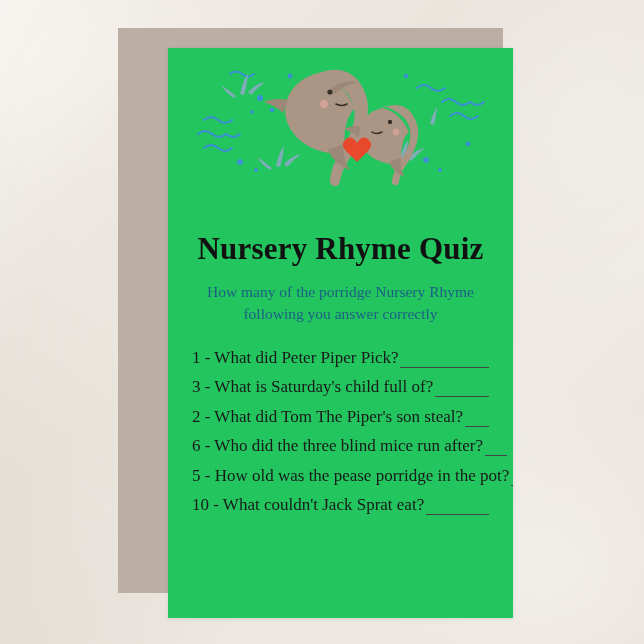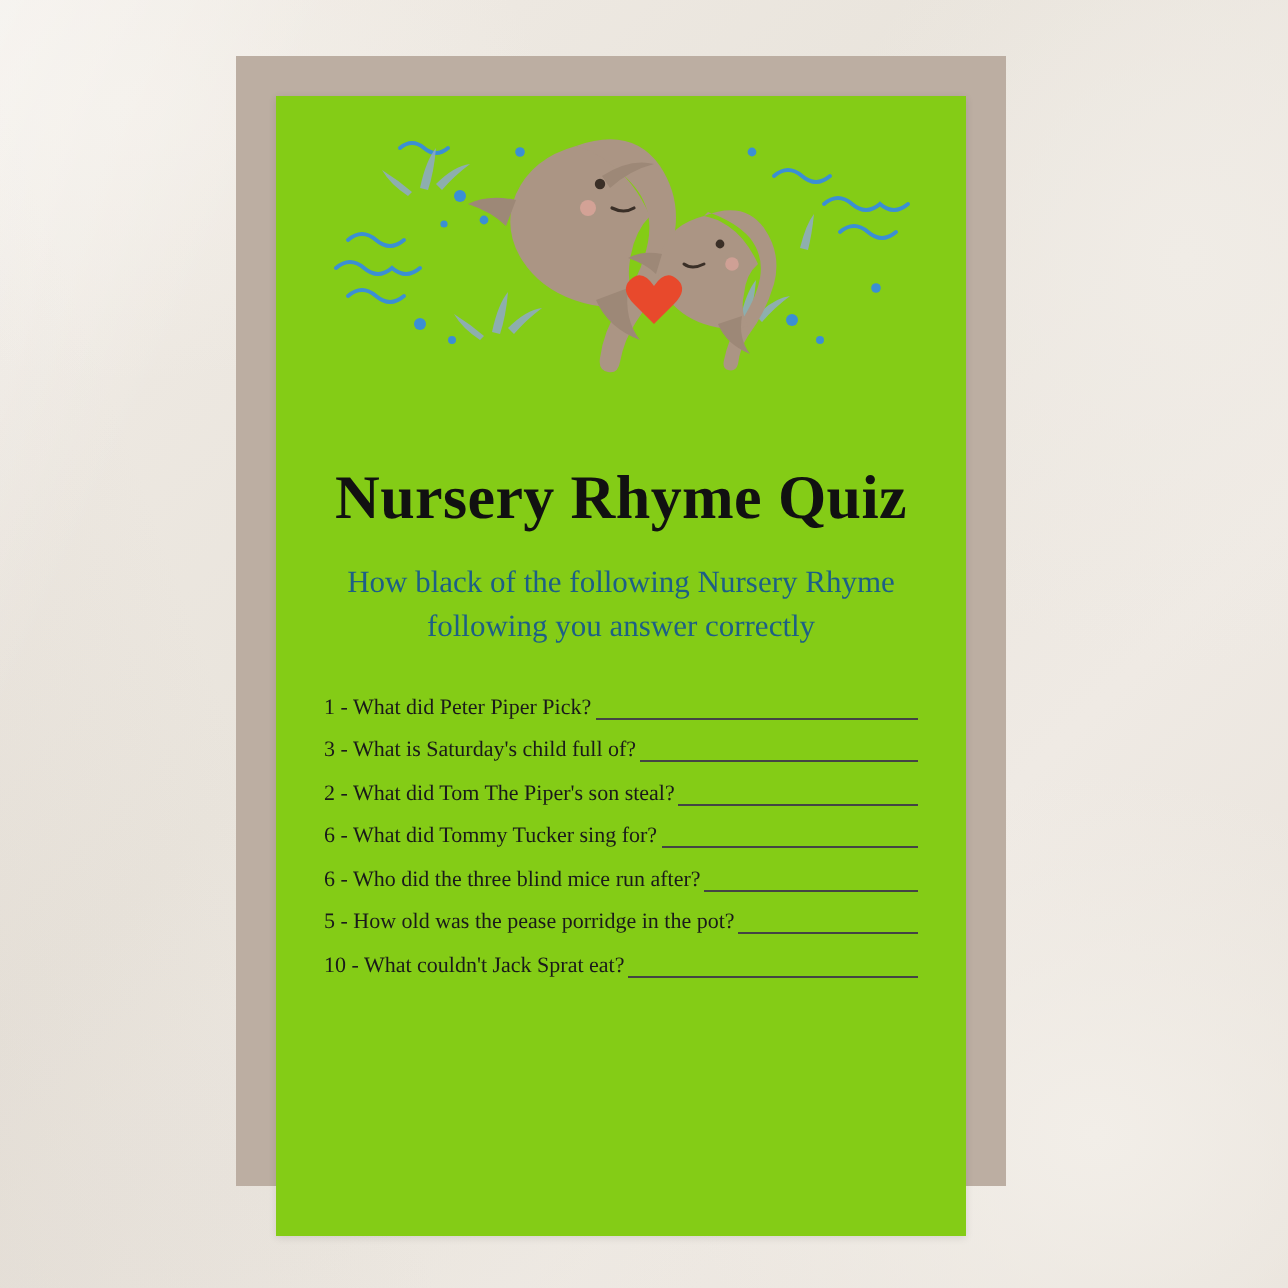--- a/index.html
+++ b/index.html
@@ -40,25 +40,25 @@
     left: 118px;
     top: 28px;
     width: 385px;
     height: 565px;
     background: #bcaea2;
   }
 
   
   .card {
     position: absolute;
-    left: 138px;
+    left: 168px;
     top: 48px;
     width: 345px;
     height: 570px;
-    background: #84cc16;
+    background: #22c55e;
     box-shadow: 0 1px 4px rgba(0,0,0,0.10);
     overflow: hidden;
   }
 
   .art {
     position: relative;
     width: 345px;
     height: 145px;
   }
   .art svg { display: block; }
@@ -80,22 +80,22 @@
     line-height: 1.45;
     margin: 14px 28px 0 28px;
     font-family: "Liberation Serif", serif;
   }
 
   .questions {
     margin: 22px 24px 0 24px;
   }
   .q-row {
     display: flex;
-    align-items: center;
-    font-size: 11px;
+    align-items: flex-end;
+    font-size: 17px;
     color: #1a1a1a;
     margin-bottom: 9.5px;
     white-space: nowrap;
   }
   .q-text {
     flex: 0 0 auto;
     padding-right: 2px;
   }
   .q-line {
     flex: 1 1 auto;
@@ -175,42 +175,38 @@
 
       <g>
         <path d="M190 95 q-6 -9 -12 -3 q-5 5 2 12 q5 5 10 10 q5 -5 10 -10 q7 -7 2 -12 q-6 -6 -12 3 z" fill="#e8492c" transform="translate(-1,0)"></path>
       </g>
     </svg>
   </div>
 
   <div class="title">Nursery Rhyme Quiz</div>
 
   <div class="subtitle">
-    <div>How black of the following  Nursery Rhyme</div>
+    <div>How many of the porridge  Nursery Rhyme</div>
     <div>following you answer correctly</div>
   </div>
 
   <div class="questions">
     <div class="q-row">
       <span class="q-text">1 - What did Peter Piper Pick?</span>
       <span class="q-line"></span>
     </div>
     <div class="q-row">
       <span class="q-text">3 - What is Saturday's child full of?</span>
       <span class="q-line"></span>
     </div>
     <div class="q-row">
       <span class="q-text">2 - What did Tom The Piper's son steal?</span>
       <span class="q-line"></span>
     </div>
     <div class="q-row">
-      <span class="q-text">6 - What did Tommy Tucker sing for?</span>
-      <span class="q-line"></span>
-    </div>
-    <div class="q-row">
       <span class="q-text">6 - Who did the three blind mice run after?</span>
       <span class="q-line"></span>
     </div>
     <div class="q-row">
       <span class="q-text">5 - How old was the pease porridge in the pot?</span>
       <span class="q-line"></span>
     </div>
     <div class="q-row">
       <span class="q-text">10 - What couldn't Jack Sprat eat?</span>
       <span class="q-line"></span>

